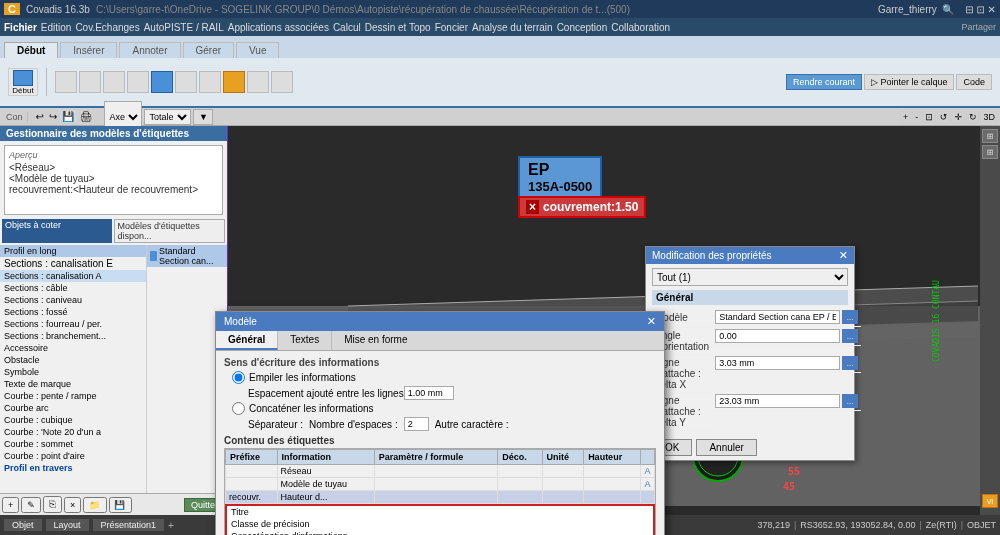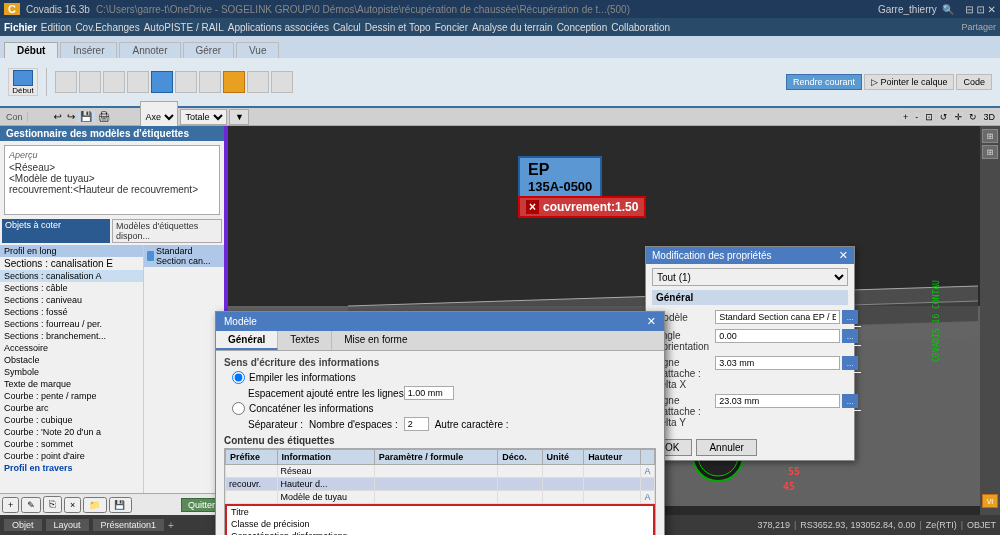--- a/index.html
+++ b/index.html
@@ -77,21 +77,21 @@
     </div>
     <div style="flex:1;"></div>
     <div style="display:flex; gap:2px;">
       <div style="padding:2px 6px; background:#5a9ad0; border:1px solid #3a70b0; color:white; font-size:9px; cursor:pointer; white-space:nowrap;">Rendre courant</div>
       <div style="padding:2px 6px; background:#ddd; border:1px solid #bbb; font-size:9px; cursor:pointer; white-space:nowrap;">▷ Pointer le calque</div>
       <div style="padding:2px 6px; background:#ddd; border:1px solid #bbb; font-size:9px; cursor:pointer; white-space:nowrap;">Code</div>
     </div>
   </div>
 </div>
 
-<div style="height:18px; background:#d0d0d0; border-bottom:1px solid #aaa; display:flex; align-items:center; padding:0 2px; gap:20px;">
+<div style="height:18px; background:#d0d0d0; border-bottom:1px solid #aaa; display:flex; align-items:center; padding:0 2px; gap:2px;">
   <div style="font-size:9px; padding:0 4px; cursor:pointer; color:#555; border-right:1px solid #bbb;">Con</div>
   <div style="display:flex; gap:1px; margin-left:4px;">
     <span style="cursor:pointer; font-size:10px; padding:0 2px;">↩</span>
     <span style="cursor:pointer; font-size:10px; padding:0 2px;">↪</span>
     <span style="cursor:pointer; font-size:10px; padding:0 2px; background:#c8d8e8;">💾</span>
     <span style="cursor:pointer; font-size:10px; padding:0 2px;">🖨</span>
   </div>
   <div style="flex:1; display:flex; align-items:center; gap:2px; margin-left:8px;">
     <select style="font-size:9px; height:32px; border:1px solid #aaa;">
       <option>Axe</option>
@@ -107,21 +107,21 @@
     <span style="cursor:pointer; font-size:9px; padding:0 2px; border:1px solid #ccc;">⊡</span>
     <span style="cursor:pointer; font-size:9px; padding:0 2px; border:1px solid #ccc;">↺</span>
     <span style="cursor:pointer; font-size:9px; padding:0 2px; border:1px solid #ccc;">✛</span>
     <span style="cursor:pointer; font-size:9px; padding:0 2px; border:1px solid #ccc;">↻</span>
     <span style="cursor:pointer; font-size:9px; padding:0 2px; border:1px solid #ccc;">3D</span>
   </div>
 </div>
 
 <div style="display:flex; height:calc(535px - 18px - 18px - 72px - 18px - 20px); position:relative;">
 
-  <div style="width:228px; background:#f0f0f0; border-right:4px solid #6d28d9; display:flex; flex-direction:column; font-size:10px; overflow:hidden; position:relative;">
+  <div style="width:228px; background:#f0f0f0; border-right:1px solid #6d28d9; display:flex; flex-direction:column; font-size:10px; overflow:hidden; position:relative;">
     <div style="background:#3a6ea0; color:white; padding:2px 6px; font-size:10px; font-weight:bold; display:flex; align-items:center; justify-content:space-between;">
       <span>Gestionnaire des modèles d'étiquettes</span>
     </div>
 
     <div style="margin:4px; border:1px solid #aaa; background:white; padding:4px; min-height:70px;">
       <div style="font-size:9px; color:#666; font-style:italic; margin-bottom:2px;">Aperçu</div>
       <div style="font-size:10px; color:#333;">&lt;Réseau&gt;</div>
       <div style="font-size:10px; color:#333;">&lt;Modèle de tuyau&gt;</div>
       <div style="font-size:10px; color:#333;">recouvrement:&lt;Hauteur de recouvrement&gt;</div>
     </div>
@@ -345,39 +345,39 @@
           <tbody>
             <tr style="cursor:pointer;">
               <td style="border:1px solid #ddd; padding:1px 3px;"></td>
               <td style="border:1px solid #ddd; padding:1px 3px;">Réseau</td>
               <td style="border:1px solid #ddd; padding:1px 3px;"></td>
               <td style="border:1px solid #ddd; padding:1px 3px;"></td>
               <td style="border:1px solid #ddd; padding:1px 3px;"></td>
               <td style="border:1px solid #ddd; padding:1px 3px;"></td>
               <td style="border:1px solid #ddd; padding:1px 3px; color:#4a7abf; cursor:pointer; text-align:center;">A</td>
             </tr>
+            <tr style="cursor:pointer;">
+              <td style="border:1px solid #ddd; padding:1px 3px;"></td>
+              <td style="border:1px solid #ddd; padding:1px 3px;">Modèle de tuyau</td>
+              <td style="border:1px solid #ddd; padding:1px 3px;"></td>
+              <td style="border:1px solid #ddd; padding:1px 3px;"></td>
+              <td style="border:1px solid #ddd; padding:1px 3px;"></td>
+              <td style="border:1px solid #ddd; padding:1px 3px;"></td>
+              <td style="border:1px solid #ddd; padding:1px 3px; color:#4a7abf; cursor:pointer; text-align:center;">A</td>
+            </tr>
             <tr style="cursor:pointer; background:#c8d0e8;">
               <td style="border:1px solid #ddd; padding:1px 3px;">recouvr.</td>
               <td style="border:1px solid #ddd; padding:1px 3px; position:relative;">
                 <span>Hauteur d...</span>
               </td>
               <td style="border:1px solid #ddd; padding:1px 3px;"></td>
               <td style="border:1px solid #ddd; padding:1px 3px;"></td>
               <td style="border:1px solid #ddd; padding:1px 3px;"></td>
               <td style="border:1px solid #ddd; padding:1px 3px;"></td>
               <td style="border:1px solid #ddd; padding:1px 3px;"></td>
-            </tr>
-            <tr style="cursor:pointer;">
-              <td style="border:1px solid #ddd; padding:1px 3px;"></td>
-              <td style="border:1px solid #ddd; padding:1px 3px;">Modèle de tuyau</td>
-              <td style="border:1px solid #ddd; padding:1px 3px;"></td>
-              <td style="border:1px solid #ddd; padding:1px 3px;"></td>
-              <td style="border:1px solid #ddd; padding:1px 3px;"></td>
-              <td style="border:1px solid #ddd; padding:1px 3px;"></td>
-              <td style="border:1px solid #ddd; padding:1px 3px; color:#4a7abf; cursor:pointer; text-align:center;">A</td>
             </tr>
           </tbody>
         </table>
 
         <div style="border:2px solid #cc2020; background:white; max-height:100px; overflow-y:auto; font-size:9px;">
           <div style="padding:1px 4px; cursor:pointer;">Titre</div>
           <div style="padding:1px 4px; cursor:pointer;">Classe de précision</div>
           <div style="padding:1px 4px; cursor:pointer;">Concaténation d'informations</div>
 
         </div>

